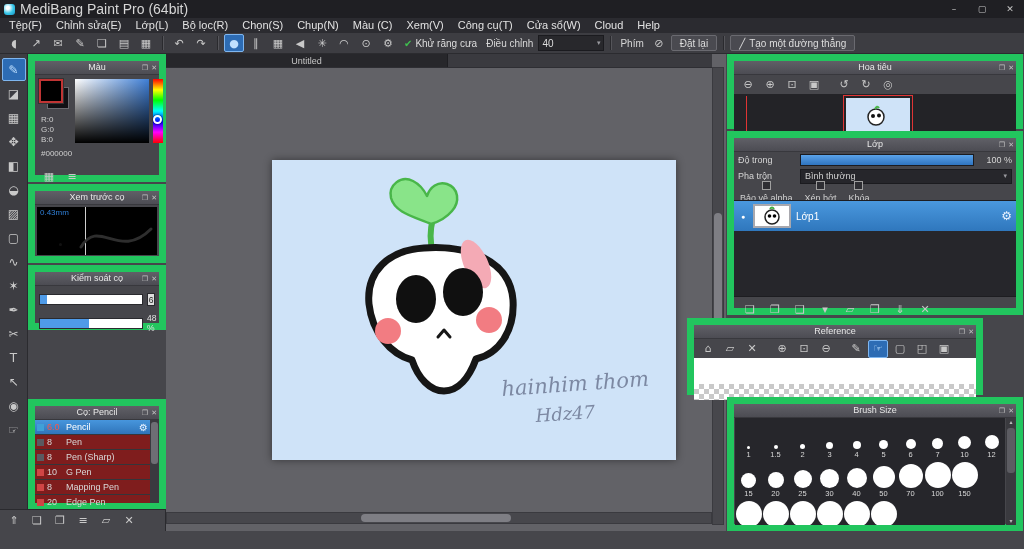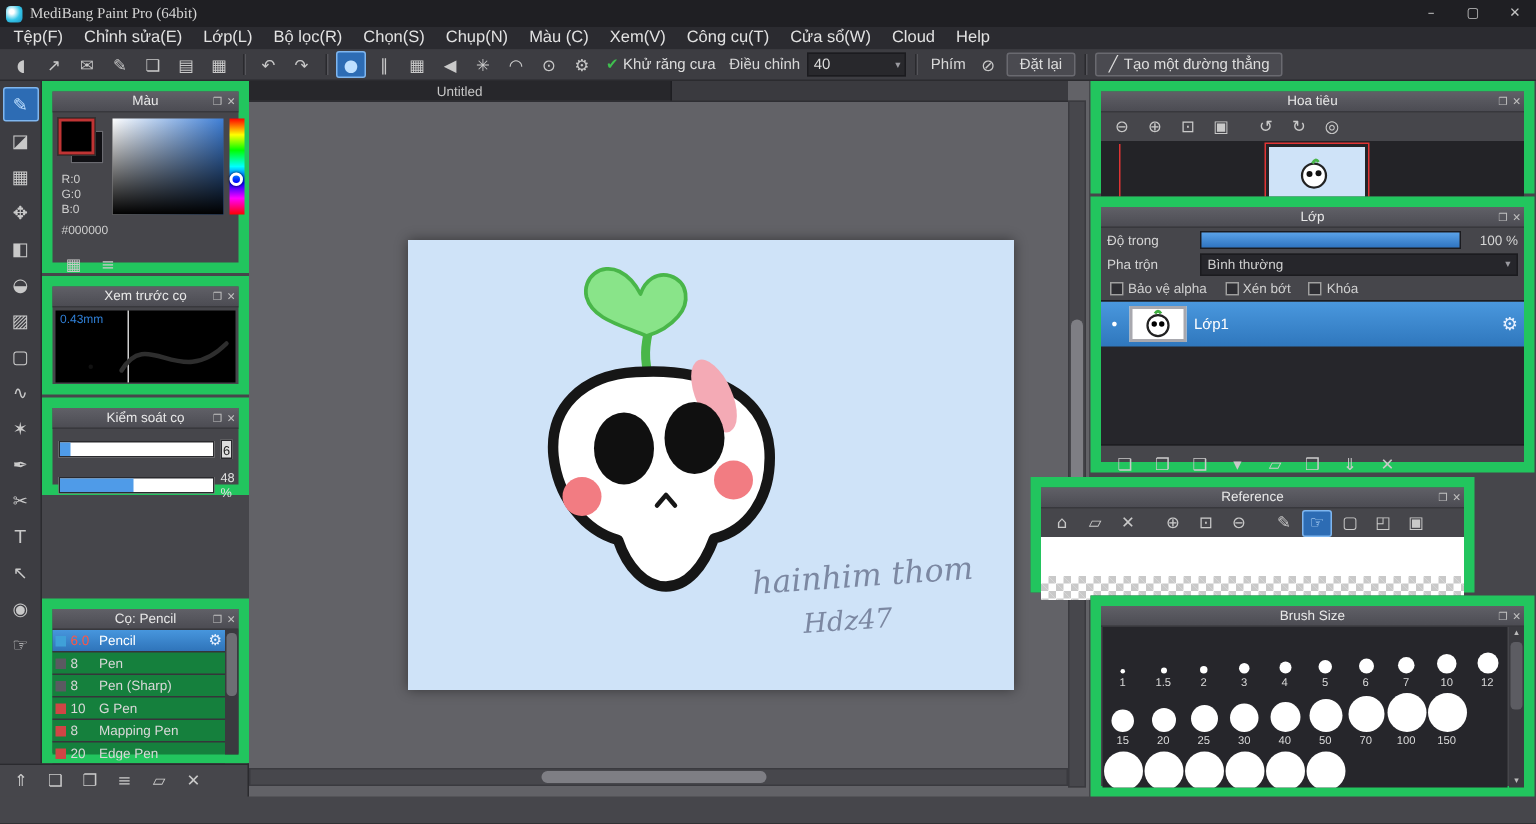--- a/index.html
+++ b/index.html
@@ -1,21 +1,21 @@
 <!DOCTYPE html>
 <html><head>
 <meta charset="utf-8">
 <style>
   html,body{margin:0;padding:0;background:#222;}
   .app{position:relative;width:1024px;height:549px;background:#46464b;font-family:"Liberation Sans",sans-serif;overflow:hidden;color:#ddd;user-select:none;}
   .icon{font-family:"DejaVu Sans","Liberation Sans",sans-serif;}
   
   .titlebar{position:absolute;left:0;top:0;width:1024px;height:18px;background:#1f1f23;display:flex;align-items:center;}
   .ticon{width:11px;height:11px;margin:0 5px 0 4px;border-radius:3px;background:radial-gradient(circle at 35% 35%,#fff 15%,#36c6e8 55%,#1a8fc0);}
-  .ttitle{font-size:10px;color:#d6d6d6;font-family:Liberation Serif, serif;}
+  .ttitle{font-size:14px;color:#d6d6d6;}
   .wbtns{margin-left:auto;display:flex;}
   .wbtn{width:28px;height:18px;display:flex;align-items:center;justify-content:center;font-size:9px;color:#c4c4c4;}
   
   .menubar{position:absolute;left:0;top:18px;width:1024px;height:15px;background:#2b2b30;display:flex;align-items:center;padding-left:2px;box-sizing:border-box;}
   .menu-item{padding:0 7px;font-size:11px;line-height:15px;color:#e2e2e2;white-space:nowrap;}
   
   .toolbar{position:absolute;left:0;top:33px;width:1024px;height:21px;background:#3d3d42;border-bottom:1px solid #2b2b2f;display:flex;align-items:center;gap:2px;padding:0 4px;box-sizing:border-box;}
   .tgroup{display:flex;gap:2px;align-items:center;}
   .tbtn{width:18px;height:16px;display:flex;align-items:center;justify-content:center;font-size:11px;color:#c9c9c9;border:1px solid transparent;border-radius:2px;}
   .tbtn.sel,.tool.sel{background:#2d6cb4;border:1px solid #7fb6ef;color:#bfe0ff;}
@@ -58,21 +58,21 @@
   .pv-stroke{position:absolute;right:2px;top:2px;}
   
   #panel-control{left:28px;top:265px;width:138px;height:65px;}
   .ctl-row{display:flex;align-items:center;gap:4px;margin:7px 4px 0;}
   .ctl-track{position:relative;width:104px;height:11px;background:#fff;border:1px solid #2a2a2e;box-sizing:border-box;flex:none;}
   .ctl-fill{position:absolute;left:0;top:0;bottom:0;background:#4f9be8;}
   .ctl-box{width:18px;height:11px;background:#dedede;color:#222;font-size:8.5px;display:flex;align-items:center;justify-content:center;border:1px solid #2a2a2e;}
   .ctl-val{font-size:8.5px;color:#e0e0e0;}
   
   #panel-brushes{left:28px;top:399px;width:138px;height:110px;}
-  .brush-list{position:absolute;left:0;top:0;right:0;bottom:0;padding-right:9px;background:#15803d;}
+  .brush-list{position:absolute;left:0;top:0;right:0;bottom:0;padding-right:9px;background:#7f1d1d;}
   .brush-row{height:15px;display:flex;align-items:center;gap:3px;padding:0 2px;font-size:9px;color:#d8d8d8;border-bottom:1px solid #35353a;box-sizing:border-box;}
   .brush-row.sel{background:linear-gradient(#4796dd,#2f74ba);color:#fff;}
   .bsw{width:7px;height:7px;flex:none;background:#555;}
   .bsz{width:16px;flex:none;}
   .bnm{flex:1;white-space:nowrap;overflow:hidden;}
   .bgear{font-size:10px;color:#eaf2ff;visibility:hidden;}
   .brush-row.sel .bgear{visibility:visible;}
   .pscroll{position:absolute;right:0;top:0;bottom:0;width:9px;background:#3a3a3f;}
   .pthumb{position:absolute;left:1px;right:1px;top:2px;height:42px;background:#6e6e74;border-radius:3px;}
   
@@ -95,21 +95,21 @@
   .nav-viewrect{position:absolute;left:-3px;top:-3px;right:-3px;bottom:-3px;border:1px solid #e03434;}
   
   #panel-layer{left:727px;top:131px;width:296px;height:184px;}
   .lrow{display:flex;align-items:center;gap:4px;padding:0 4px;height:16px;}
   .lbl9{font-size:9px;color:#d5d5d5;width:58px;flex:none;}
   .lslider{position:relative;flex:1;height:10px;background:#26262b;border:1px solid #1b1b1f;}
   .lfill{position:absolute;left:0;top:0;bottom:0;background:linear-gradient(#5aa2e8,#2f74c0);}
   .lval{font-size:9px;width:34px;text-align:right;flex:none;color:#d5d5d5;}
   .lselect{flex:1;height:13px;background:#26262b;border:1px solid #1b1b1f;display:flex;align-items:center;font-size:9px;color:#cfcfcf;padding:0 4px;justify-content:space-between;}
   .lchecks{display:flex;align-items:center;gap:12px;padding:0 6px;height:16px;}
-  .chk-group{display:flex;align-items:center;gap:3px;font-size:9px;color:#d0d0d0;}
+  .chk-group{display:flex;align-items:center;gap:3px;font-size:9px;color:#d0d0d0;flex-direction:column;}
   .chk{width:9px;height:9px;border:1px solid #9f9f9f;background:#2e2e33;flex:none;box-sizing:border-box;}
   .llist{position:relative;height:95px;background:#26262b;border-top:1px solid #1d1d21;border-bottom:1px solid #1d1d21;overflow:hidden;}
   .layer-row{height:30px;display:flex;align-items:center;gap:5px;padding:0 4px;}
   .layer-row.sel{background:linear-gradient(#4a98de,#2f77bd);}
   .leye{width:10px;color:#fff;font-size:7px;text-align:center;flex:none;}
   .lthumb{width:38px;height:24px;background:#fff;border:2px solid #a8a8ae;box-sizing:border-box;display:flex;align-items:center;justify-content:center;flex:none;}
   .lname{flex:1;font-size:10px;color:#fff;}
   .lgear{font-size:12px;color:#e8f1ff;}
   .lfooter{display:flex;align-items:center;gap:5px;padding:0 6px;height:25px;}
   

